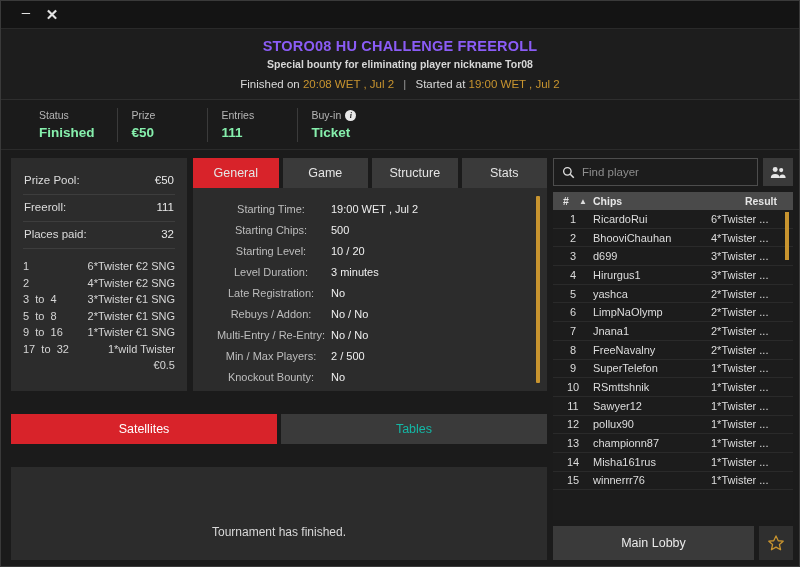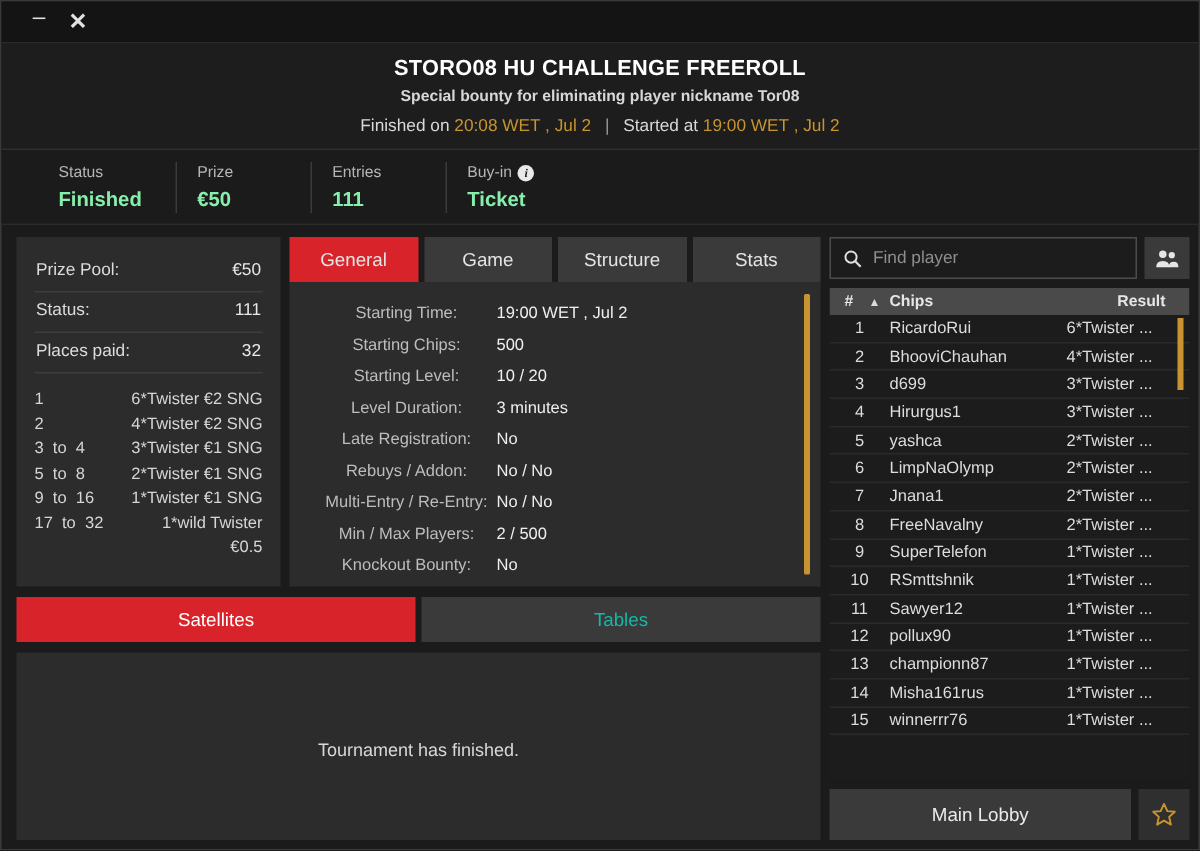--- a/index.html
+++ b/index.html
@@ -38,21 +38,21 @@
   .wbtn.close { font-size: 15px; font-weight: bold; }
 
   
   .header {
     background: #1d1d1d;
     padding: 9px 0 9px 0;
     text-align: center;
     border-bottom: 1px solid #2e2e2e;
   }
   .h-title {
-    font-size: 14.5px; font-weight: bold; color: #ffffff;
+    font-size: 14.5px; font-weight: bold; color: #8b5cf6;
     letter-spacing: .2px;
   }
   .h-sub {
     font-size: 10.5px; font-weight: bold; color: #d7d7d7;
     margin-top: 4px;
   }
   .h-times {
     font-size: 11.5px; color: #d9d9d9; margin-top: 8px;
   }
   .h-times .amber { color: #c8942f; }
@@ -84,21 +84,21 @@
     display: inline-flex; align-items: center; justify-content: center;
     font-family: "Liberation Serif", serif;
   }
 
   
   .body {
     flex: 1; display: flex; gap: 6px;
     padding: 8px 6px 6px 10px;
     overflow: hidden;
   }
-  .leftcol { width: 536px; display: flex; flex-direction: column; gap: 7px; }
+  .leftcol { width: 536px; display: flex; flex-direction: column; gap: 23px; }
   .toprow { display: flex; gap: 6px; height: 233px; }
 
   
   .prize {
     width: 176px; background: #2c2c2c;
     padding: 10px 12px 0 12px;
   }
   .pz-row {
     display: flex; justify-content: space-between;
     font-size: 11.5px; color: #dcdcdc;
@@ -256,21 +256,21 @@
 
     <div class="leftcol">
       <div class="toprow">
 
         <div class="prize">
           <div class="pz-row">
             <span>Prize Pool:</span>
             <span class="v">€50</span>
           </div>
           <div class="pz-row">
-            <span>Status:</span>
+            <span>Freeroll:</span>
             <span class="v">111</span>
           </div>
           <div class="pz-row">
             <span>Places paid:</span>
             <span class="v">32</span>
           </div>
           <div class="pz-list">
             <div class="pz-item">
               <span class="rng">1</span>
               <span class="pay">6*Twister €2 SNG</span>

